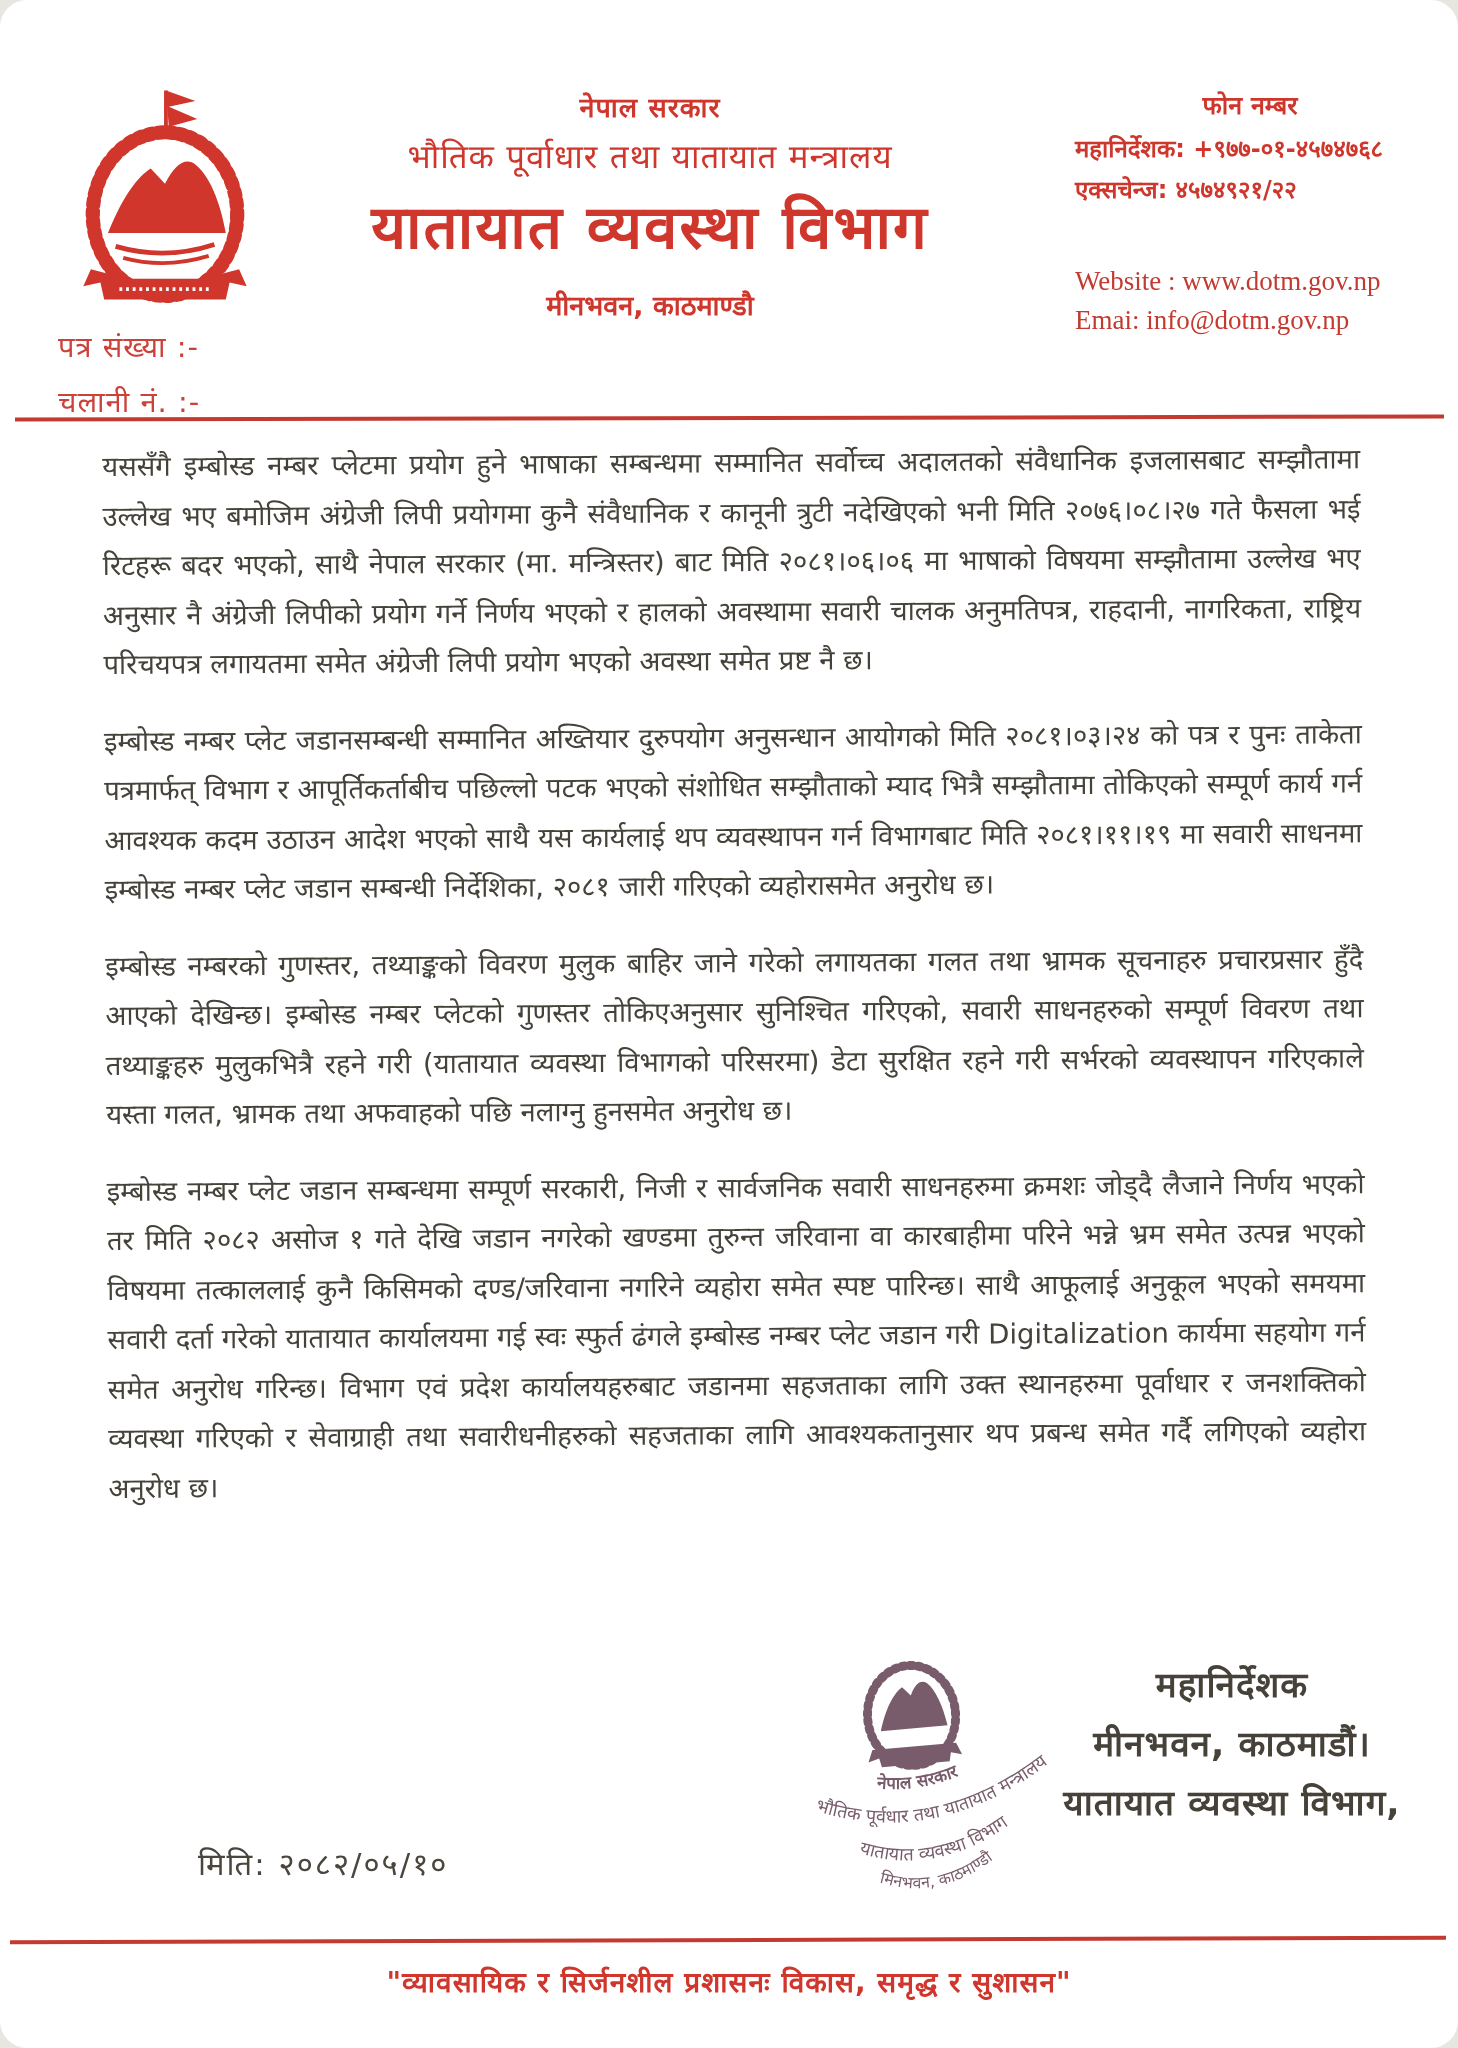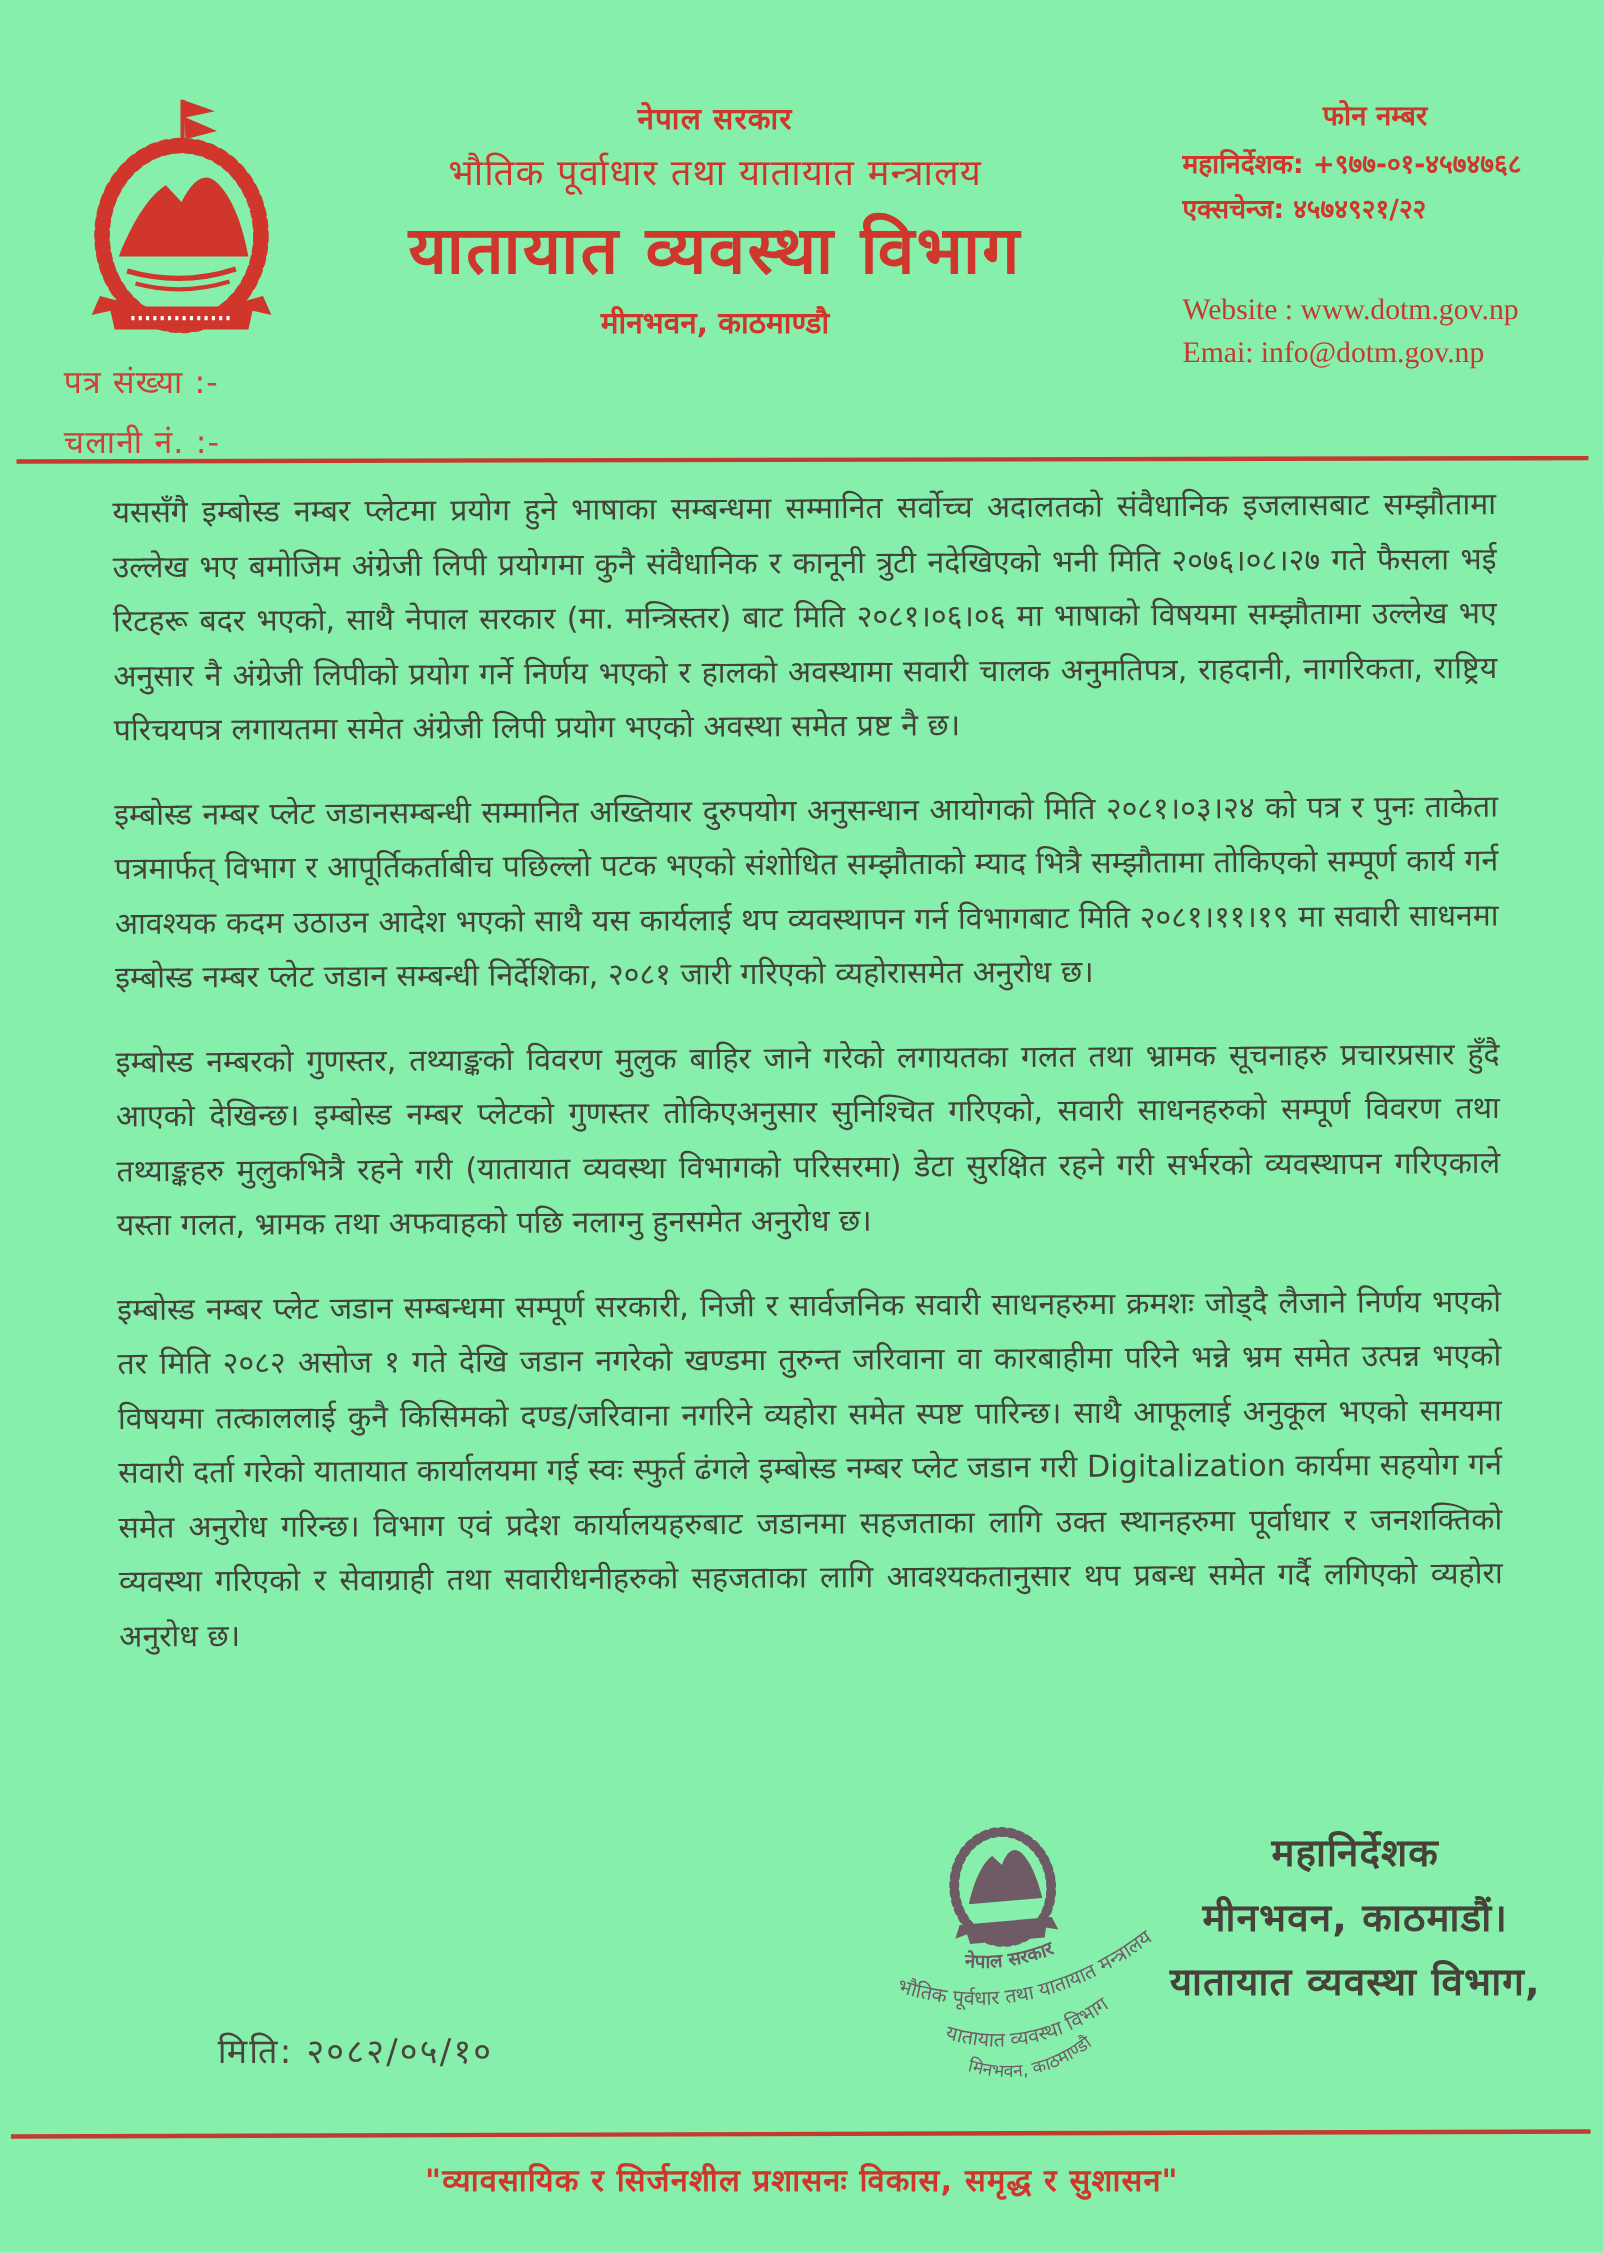--- a/index.html
+++ b/index.html
@@ -1,33 +1,34 @@
 <!DOCTYPE html>
 <html><head>
 <meta charset="utf-8">
 <style>
   html,body{margin:0;padding:0;background:#e8e6e0;}
   .page{
     position:relative;
     width:1458px;height:2048px;
     margin:0 auto;
-    background:#86efac;
+    background:#ffffff;
     overflow:hidden;
     font-family:"DejaVu Sans",sans-serif;
+    border-radius:27px;
   }
   
   .emblem{position:absolute;left:70px;top:78px;width:190px;height:238px;}
   .header-center{
     position:absolute;left:280px;top:88px;width:740px;
     text-align:center;color:#cf362c;
   }
   .gov-title{font-size:27px;font-weight:bold;letter-spacing:1px;}
   .ministry-title{font-size:33px;font-weight:normal;margin-top:8px;letter-spacing:1px;}
   .dept-title{font-size:60px;font-weight:bold;margin-top:6px;letter-spacing:2px;}
-  .addr-line{font-size:27px;font-weight:bold;margin-top:8px;}
+  .addr-line{font-size:27px;font-weight:bold;margin-top:20px;}
   .contact{
     position:absolute;left:1075px;top:88px;width:350px;
     color:#cf362c;font-size:24px;line-height:1.45;
   }
   .contact .phone-heading{text-align:center;font-weight:bold;font-size:25px;margin-bottom:8px;}
   .contact .ph-line{font-weight:bold;white-space:nowrap;margin-bottom:6px;}
   .contact .web-lines{margin-top:54px;font-family:"Liberation Serif",serif;font-size:27px;color:#c23a30;}
   .ref{position:absolute;left:58px;color:#cb423a;font-size:29px;font-weight:normal;letter-spacing:1px;}
   .ref.letter-no{top:326px;}
   .ref.chalani-no{top:381px;}

